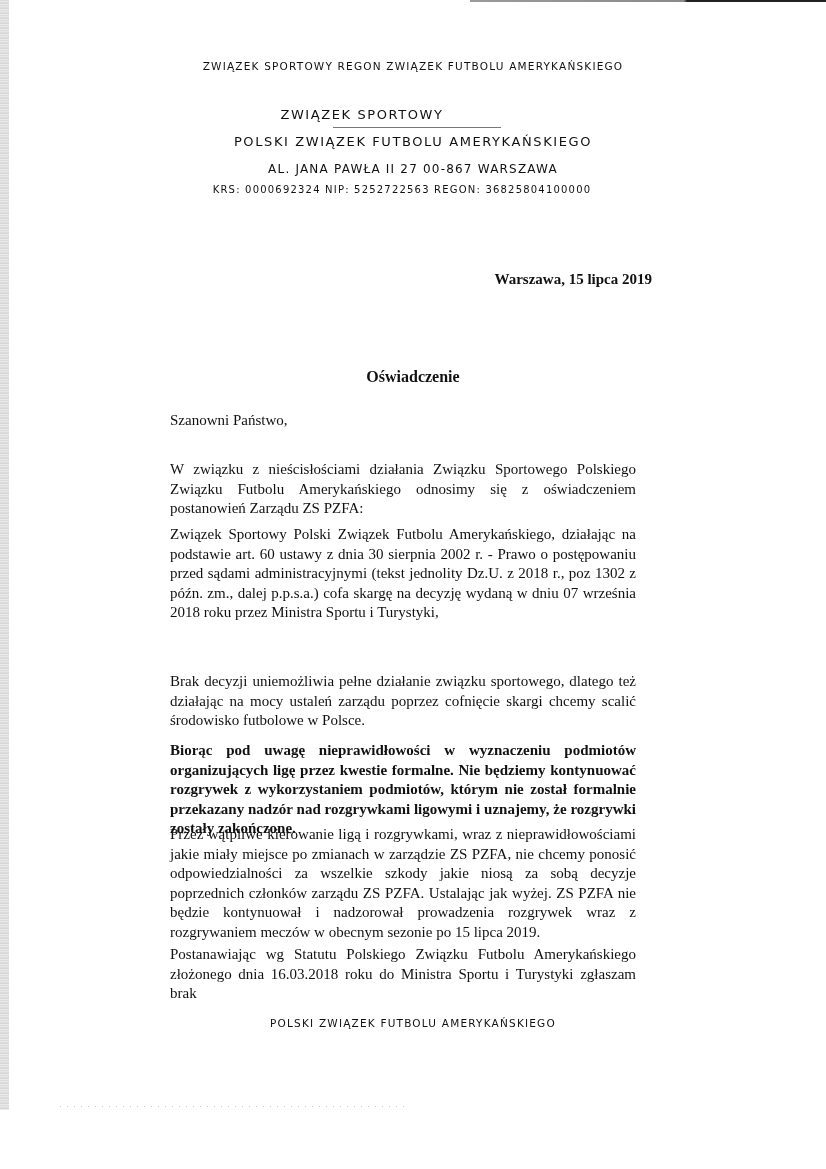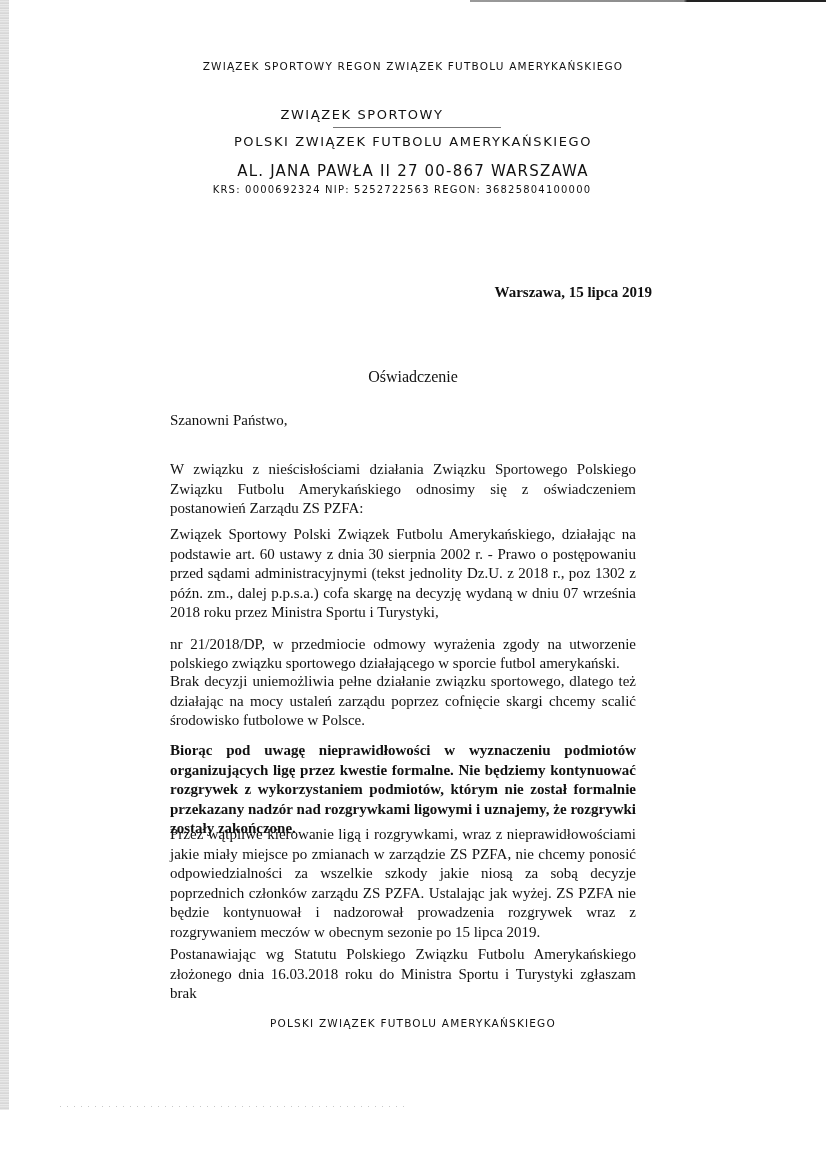--- a/index.html
+++ b/index.html
@@ -64,40 +64,40 @@
       position: absolute;
       top: 134px; left: 0; width: 826px;
       text-align: center;
       font-size: 13px;
       letter-spacing: 1.6px;
     }
     .lh-address {
       position: absolute;
       top: 162px; left: 0; width: 826px;
       text-align: center;
-      font-size: 15px;
+      font-size: 12px;
     }
     .lh-ids {
       position: absolute;
       top: 184px; left: 0; width: 804px;
       text-align: center;
       font-size: 10px;
     }
     .date-line {
       position: absolute;
-      top: 284px; right: 174px;
+      top: 271px; right: 174px;
       font-size: 15px;
       font-weight: bold;
     }
     .doc-title {
       position: absolute;
       top: 368px; left: 0; width: 826px;
       text-align: center;
       font-size: 16px;
-      font-weight: normal;
+      font-weight: bold;
     }
     .body-text {
       position: absolute;
       left: 158px;
       width: 490px;
       font-size: 15px;
       line-height: 19.5px;
       text-align: justify;
     }
     .body-text p { margin: 12px; }
@@ -138,21 +138,20 @@
 <div class="body-text serif greeting">
   <p>Szanowni Państwo,</p>
 </div>
 
 <div class="body-text serif para1">
   <p>W związku z nieścisłościami działania Związku Sportowego Polskiego Związku Futbolu Amerykańskiego odnosimy się z oświadczeniem postanowień Zarządu ZS PZFA:</p>
 </div>
 
 <div class="body-text serif para2">
   <p>Związek Sportowy Polski Związek Futbolu Amerykańskiego, działając na podstawie art. 60 ustawy z dnia 30 sierpnia 2002 r. - Prawo o postępowaniu przed sądami administracyjnymi (tekst jednolity Dz.U. z 2018 r., poz 1302 z późn. zm., dalej p.p.s.a.) cofa skargę na decyzję wydaną w dniu 07 września 2018 roku przez Ministra Sportu i Turystyki,</p>
-  <p>nr 21/2018/DP, w przedmiocie odmowy wyrażenia zgody na utworzenie polskiego związku sportowego działającego w sporcie futbol amerykański.</p>
 </div>
 
 <div class="body-text serif para3">
   <p>Brak decyzji uniemożliwia pełne działanie związku sportowego, dlatego też działając na mocy ustaleń zarządu poprzez cofnięcie skargi chcemy scalić środowisko futbolowe w Polsce.</p>
 </div>
 
 <div class="body-text serif para4">
   <p>Biorąc pod uwagę nieprawidłowości w wyznaczeniu podmiotów organizujących ligę przez kwestie formalne. Nie będziemy kontynuować rozgrywek z wykorzystaniem podmiotów, którym nie został formalnie przekazany nadzór nad rozgrywkami ligowymi i uznajemy, że rozgrywki zostały zakończone.</p>
 </div>
 

